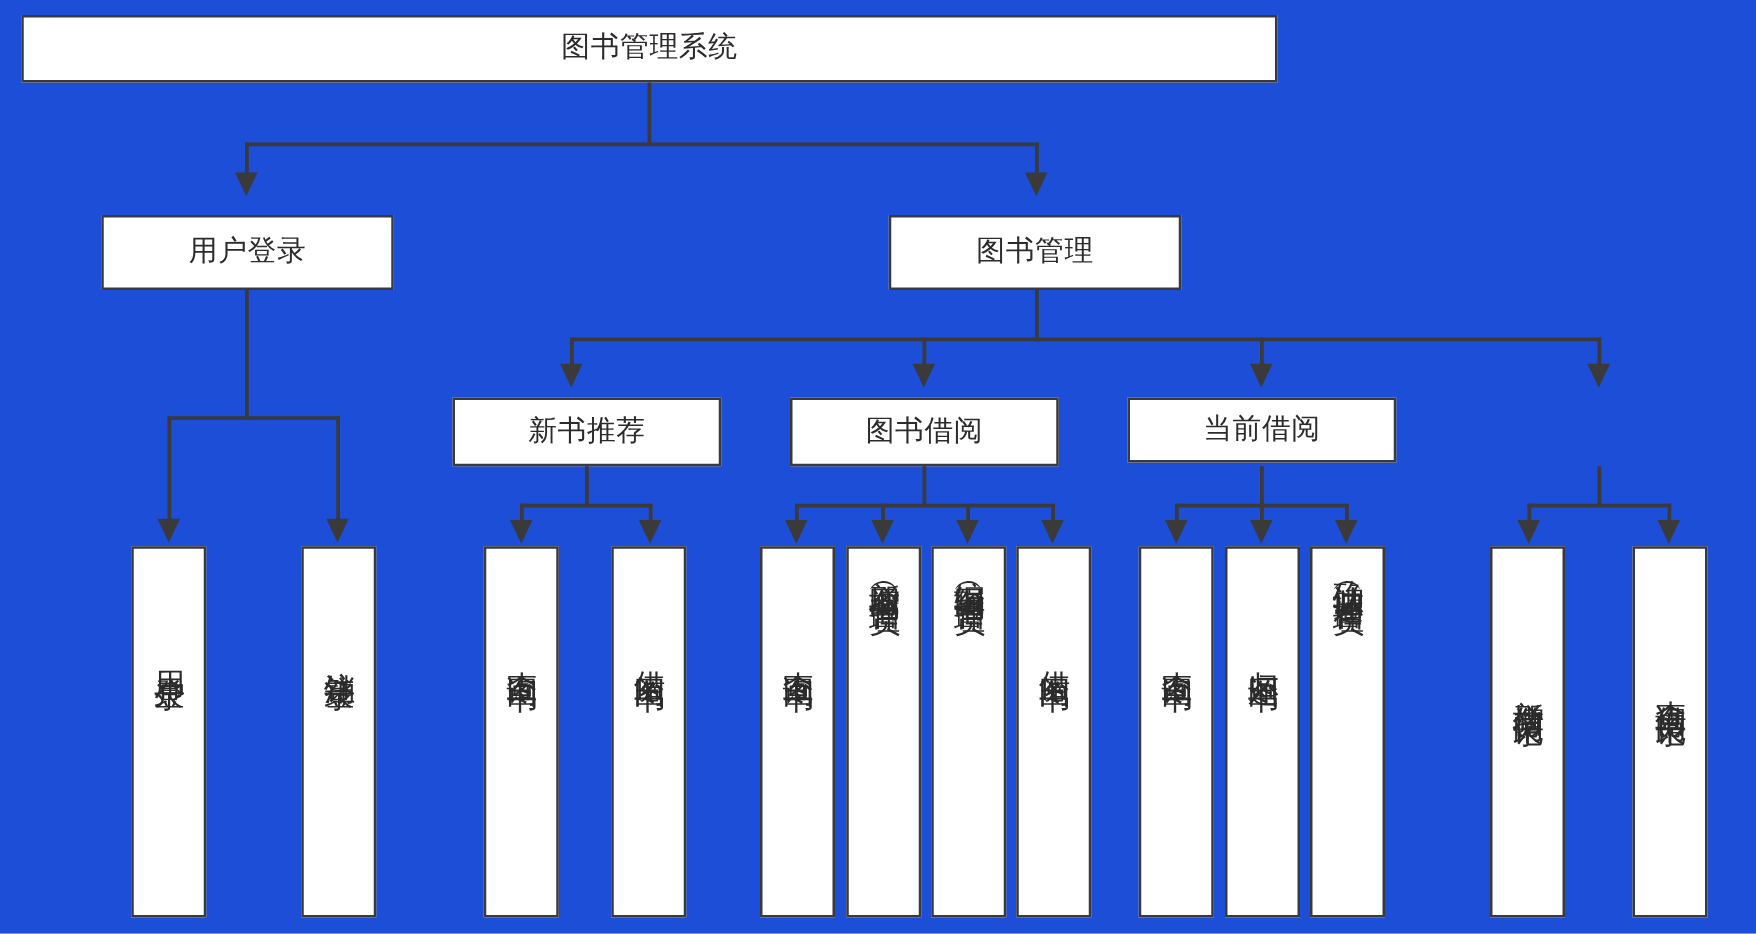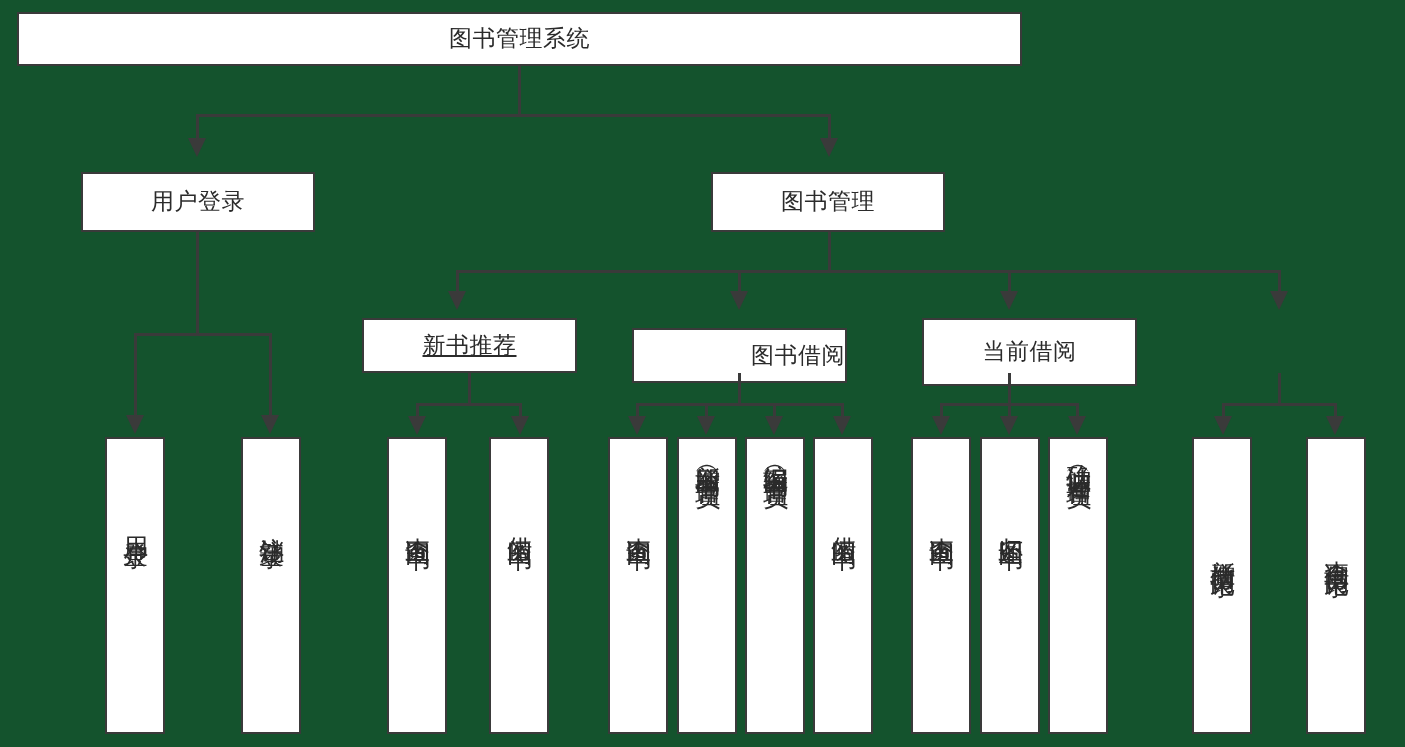--- a/index.html
+++ b/index.html
@@ -4,21 +4,21 @@
 <style>
   html,body{margin:0;padding:0;background:#ffffff;}
   body{
     font-family:"DejaVu Sans","Liberation Sans",sans-serif;
     -webkit-font-smoothing:antialiased;
   }
   #stage{
     position:relative;
     width:1405px;
     height:747px;
-    background:#14532d;
+    background:#1d4ed8;
     overflow:hidden;
   }
   
   .node{
     position:absolute;
     box-sizing:border-box;
     background:#ffffff;
     border:2px solid #3a3a3a;
     display:flex;
     align-items:center;
@@ -113,27 +113,27 @@
 
   <div class="ln vln" style="left:456px;top:270px;width:3px;height:24px;"></div>
   <div class="arrow" style="left:448px;top:291px;"></div>
   <div class="ln vln" style="left:738px;top:270px;width:3px;height:24px;"></div>
   <div class="arrow" style="left:730px;top:291px;"></div>
   <div class="ln vln" style="left:1008px;top:270px;width:3px;height:24px;"></div>
   <div class="arrow" style="left:1000px;top:291px;"></div>
   <div class="ln vln" style="left:1278px;top:270px;width:3px;height:24px;"></div>
   <div class="arrow" style="left:1270px;top:291px;"></div>
 
-  <div class="node h" style="left:362px;top:318px;width:215px;height:55px;text-decoration:underline;">
+  <div class="node h" style="left:362px;top:318px;width:215px;height:55px;">
     <span class="lbl">新书推荐</span>
   </div>
-  <div class="node h" style="left:632px;top:328px;width:215px;height:55px;justify-content:flex-end;">
+  <div class="node h" style="left:632px;top:318px;width:215px;height:55px;">
     <span class="lbl">图书借阅</span>
   </div>
-  <div class="node h" style="left:922px;top:318px;width:215px;height:68px;">
+  <div class="node h" style="left:902px;top:318px;width:215px;height:52px;">
     <span class="lbl">当前借阅</span>
   </div>
 
   <div class="ln vln" style="left:468px;top:373px;width:3px;height:32px;"></div>
   <div class="ln hln" style="left:416px;top:403px;width:106px;height:3px;"></div>
   <div class="ln vln" style="left:416px;top:403px;width:3px;height:16px;"></div>
   <div class="arrow" style="left:408px;top:416px;"></div>
   <div class="ln vln" style="left:519px;top:403px;width:3px;height:16px;"></div>
   <div class="arrow" style="left:511px;top:416px;"></div>
 

